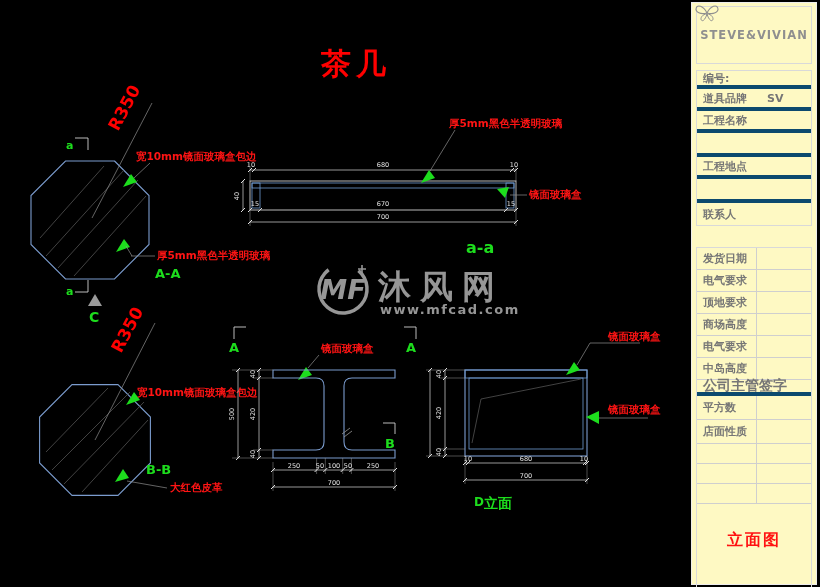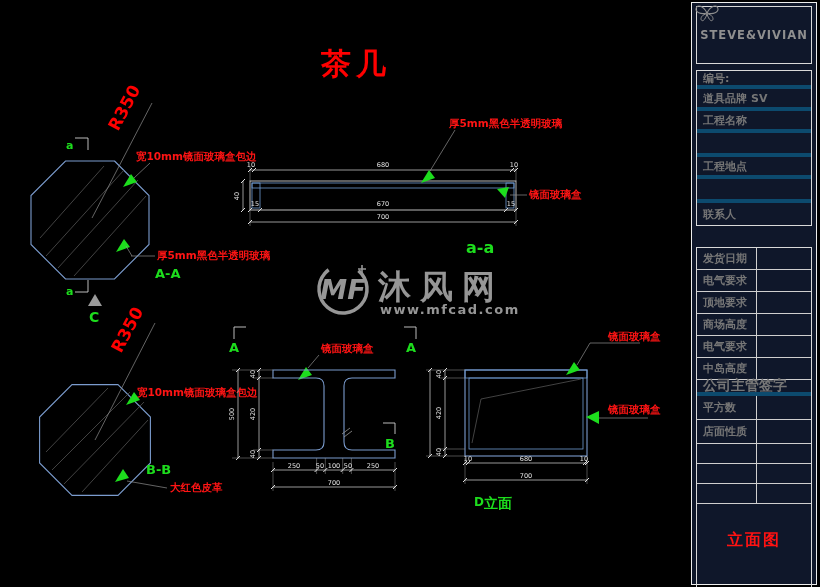--- a/index.html
+++ b/index.html
@@ -16,29 +16,29 @@
   .hatchln{stroke:#5f5f5f;stroke-width:0.7;fill:none;}
   .whiteln{stroke:#cfcfcf;stroke-width:0.9;fill:none;}
   .dimtxt{fill:#e4e4e4;font-size:6.5px;}
   .redlbl{fill:#ff1414;font-size:10.5px;font-weight:bold;}
   .redbig{fill:#ff0000;font-weight:bold;}
   .grn{fill:#1ddd1d;font-weight:bold;}
   .garrow{fill:#1ddd1d;stroke:none;}
   .wm{fill:#a3a3a3;}
   
   .tb{position:absolute;left:691px;top:2px;width:126px;height:583px;box-sizing:border-box;
-      border:1px solid #ededed;background:#0f172a;padding:3px 4px;color:#767676;}
+      border:1px solid #ededed;background:#fef9c3;padding:3px 4px;color:#767676;}
   .tb-box{box-sizing:border-box;border:1px solid #d9d9d9;}
   .tb-logo{height:58px;display:flex;flex-direction:column;align-items:center;justify-content:center;gap:3px;}
   .brand{color:#8f8f8f;font-size:11.5px;font-weight:bold;letter-spacing:1px;}
   .tb-info{margin-top:6px;display:flex;flex-direction:column;}
   .tb-row{box-sizing:border-box;border-bottom:4px solid #0c4a6e;display:flex;align-items:center;
           padding-left:6px;font-size:11px;font-weight:bold;}
   .tb-row:last-child{border-bottom:none;}
-  .tb-val{margin-left:4px;}
+  .tb-val{margin-left:20px;}
   .h18{height:18px}.h22{height:22px}.h24{height:24px}.h16{height:16px;font-size:14px}.h20{height:20px}
   .tb-table{margin-top:21px;display:flex;flex-direction:column;height:424px;}
   .tb-trow{box-sizing:border-box;border-bottom:1px solid #cfcfcf;display:flex;align-items:stretch;
            font-size:11px;font-weight:bold;}
   .tb-cl{width:60px;box-sizing:border-box;border-right:1px solid #cfcfcf;display:flex;
          align-items:center;padding-left:6px;}
   .tb-cv{flex:1;}
   .tb-bottom{flex:1;display:flex;justify-content:center;align-items:flex-start;padding-top:26px;}
   .tb-red{color:#ff1212;font-size:16px;font-weight:bold;letter-spacing:2px;}
 </style>

